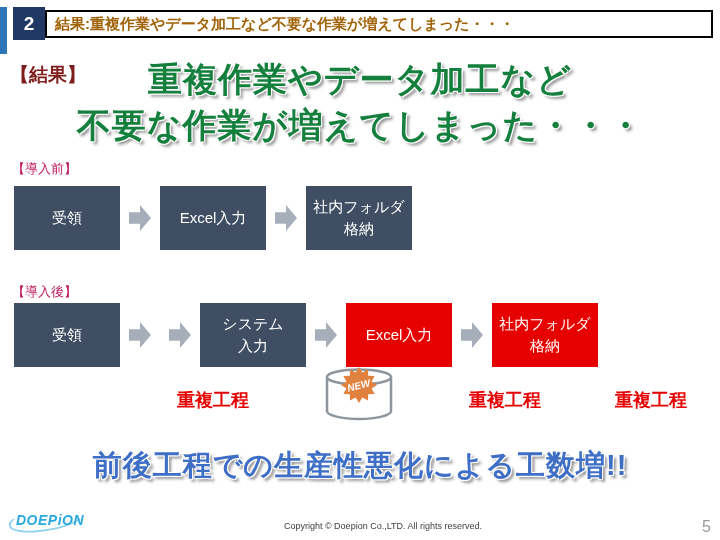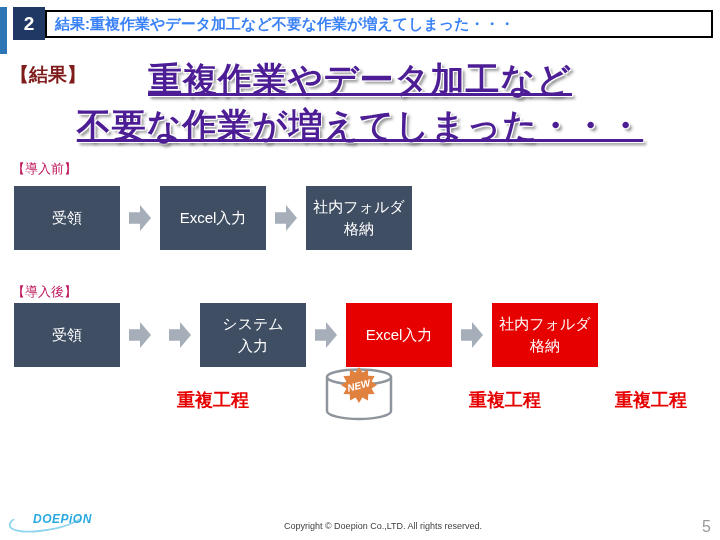--- a/index.html
+++ b/index.html
@@ -5,25 +5,25 @@
   html,body{margin:0;padding:0;background:#fff;}
   body{font-family:"Liberation Sans", sans-serif;}
   .slide{position:relative;width:720px;height:540px;background:#ffffff;overflow:hidden;}
 
   
   .accent-bar{position:absolute;left:0;top:7px;width:7px;height:47px;background:#2e75b6;}
   .header-num{position:absolute;left:13px;top:7px;width:32px;height:33px;background:#1f3864;
     color:#fff;font-size:19px;font-weight:bold;display:flex;align-items:center;justify-content:center;}
   .header-title{position:absolute;left:45px;top:10px;width:668px;height:28px;background:#fff;
     border:2px solid #000;box-sizing:border-box;display:flex;align-items:center;padding-left:8px;
-    font-size:15px;font-weight:bold;color:#3b82f6;white-space:nowrap;overflow:hidden;}
+    font-size:15px;font-weight:bold;color:#a16207;white-space:nowrap;overflow:hidden;}
 
   
   .result-label{position:absolute;left:10px;top:62px;font-size:19px;font-weight:bold;color:#7f1d1d;}
-  .headline{position:absolute;left:0;right:0;top:56px;text-align:center;color:#4c1d95;font-weight:bold;text-decoration:underline;}
+  .headline{position:absolute;left:0;right:0;top:56px;text-align:center;color:#15803d;font-weight:bold;}
   .headline div{font-size:34px;line-height:46px;letter-spacing:1px;
     text-shadow:-1px -1px 0 #fff,1px -1px 0 #fff,-1px 1px 0 #fff,1px 1px 0 #fff,3px 3px 3px rgba(110,110,110,.75);}
 
   
   .sec-label{position:absolute;left:12px;font-size:13px;font-weight:normal;color:#be185d;}
   .sec-before{top:160px;}
   .sec-after{top:283px;}
 
   
   .flow-row{position:absolute;left:14px;display:flex;align-items:center;}
@@ -53,22 +53,22 @@
 
   
   .message{position:absolute;left:0;right:0;top:446px;text-align:center;font-size:29px;font-weight:bold;
     color:#3e6ec5;letter-spacing:1px;
     text-shadow:-1px -1px 0 #fff,1px -1px 0 #fff,-1px 1px 0 #fff,1px 1px 0 #fff,3px 3px 3px rgba(110,110,110,.8);}
 
   
   .logo{position:absolute;left:8px;top:506px;width:84px;height:28px;}
   .logo-swoosh{position:absolute;left:0;top:1px;width:78px;height:24px;border:2px solid #8fd4ef;
     border-radius:50%;border-top-color:transparent;border-right-color:transparent;transform:rotate(-10deg);box-sizing:border-box;}
-  .logo-text{position:absolute;left:8px;top:6px;font-size:12px;font-weight:bold;font-style:italic;
-    color:#2aa9e0;letter-spacing:.5px;margin-left:17px;}
+  .logo-text{position:absolute;left:8px;top:6px;font-size:14px;font-weight:bold;font-style:italic;
+    color:#2aa9e0;letter-spacing:.5px;}
   .copyright{position:absolute;left:0;right:0;bottom:9px;text-align:center;font-size:9px;color:#404040;padding-left:46px;}
   .pagenum{position:absolute;right:9px;bottom:4px;font-size:16px;color:#9a9a9a;}
 </style>
 </head>
 <body>
 
 <div class="slide">
 
   <div class="accent-bar"></div>
   <div class="header-num">2</div>
@@ -123,20 +123,21 @@
   <div class="db-wrap">
     <svg width="74" height="54" viewBox="0 0 74 54">
       <path d="M5 10 V44 a32 8 0 0 0 64 0 V10" fill="#ffffff" stroke="#8f959d" stroke-width="2.5"></path>
       <ellipse cx="37" cy="10" rx="32" ry="7.5" fill="#ffffff" stroke="#8f959d" stroke-width="2.5"></ellipse>
     </svg>
     <div class="new-badge">
       <span>NEW</span>
     </div>
   </div>
 
+  <div class="message">前後工程での生産性悪化による工数増!!</div>
 
   <div class="logo">
     <span class="logo-swoosh"></span>
     <span class="logo-text">DOEPiON</span>
   </div>
   <div class="copyright">Copyright ©  Doepion Co.,LTD. All rights reserved.</div>
   <div class="pagenum">5</div>
 
 </div>
 

